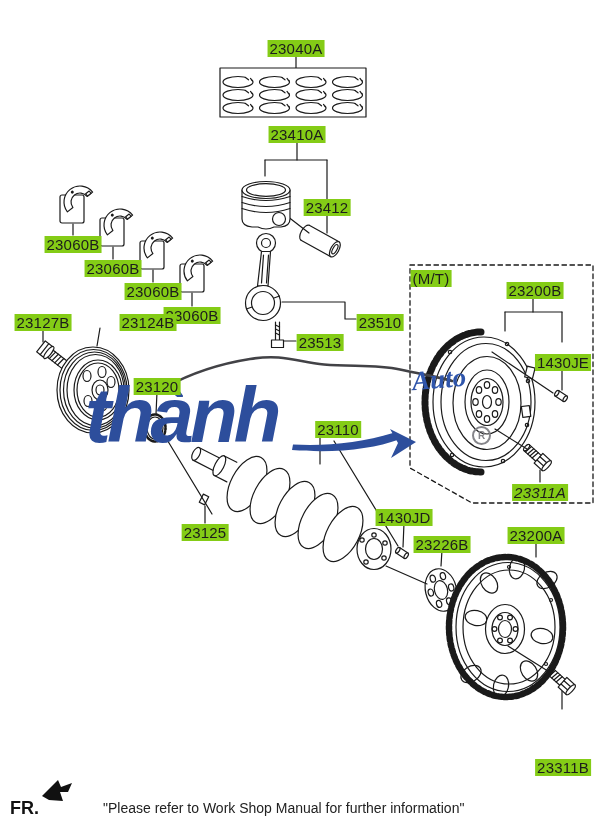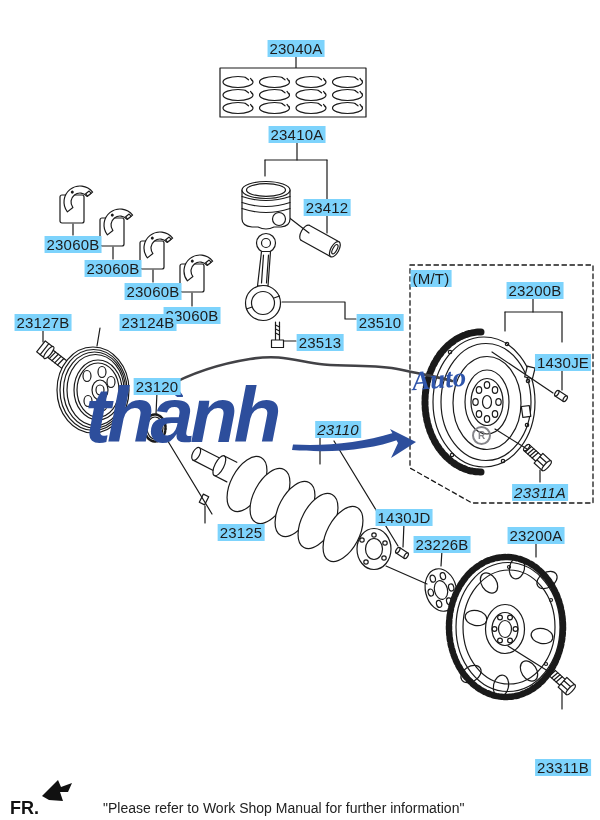--- a/index.html
+++ b/index.html
@@ -2,22 +2,22 @@
 <html><head>
 <meta charset="utf-8">
 <style>
   html,body{margin:0;padding:0;background:#fff;}
   #stage{position:relative;width:600px;height:820px;background:#ffffff;overflow:hidden;
          font-family:"Liberation Sans",sans-serif;}
   svg{position:absolute;left:0;top:0;}
   #lineart{z-index:1;}
   #wm-overlay{z-index:5;pointer-events:none;}
   .plabel{position:absolute;transform:translateX(-50%);font:15px "Liberation Sans",sans-serif;
-          color:#1c1c1c;background:#7dd3fc;padding:0 2px;white-space:nowrap;z-index:6;letter-spacing:.2px;}
-  .plabel.under{z-index:2;font-style:italic;}
+          color:#1c1c1c;background:#84cc16;padding:0 2px;white-space:nowrap;z-index:6;letter-spacing:.2px;}
+  .plabel.under{z-index:2;}
   .wmtxt{position:absolute;z-index:5;pointer-events:none;white-space:nowrap;}
   #wm-thanh{left:85px;top:376px;font:italic 800 78px "Liberation Sans",sans-serif;
             color:#2d4e9c;letter-spacing:-4px;line-height:1;}
   #wm-dung{left:294px;top:376px;font:italic 800 78px "Liberation Sans",sans-serif;
            color:#2e2e31;letter-spacing:-4px;line-height:1;}
   #wm-auto{left:412px;top:364px;font:italic 700 27px "Liberation Serif",serif;
            color:#2f55ab;transform:rotate(-5deg);}
   #wm-reg{left:472px;top:426px;width:15px;height:15px;border:2px solid #85858a;border-radius:50%;
           color:#85858a;font:bold 10px/15px "Liberation Sans",sans-serif;text-align:center;}
   #fr-label{position:absolute;left:10px;top:798px;font:bold 18px "Liberation Sans",sans-serif;color:#111;z-index:6;}
@@ -317,21 +317,21 @@
   <div class="plabel" style="left:73px;top:236px;">23060B</div>
   <div class="plabel" style="left:113px;top:260px;">23060B</div>
   <div class="plabel" style="left:153px;top:283px;">23060B</div>
   <div class="plabel" style="left:192px;top:307px;">23060B</div>
   <div class="plabel" style="left:43px;top:314px;">23127B</div>
   <div class="plabel" style="left:100px;top:314px;margin-left:48px;">23124B</div>
   <div class="plabel" style="left:157px;top:378px;">23120</div>
   <div class="plabel under" style="left:338px;top:421px;">23110</div>
   <div class="plabel" style="left:380px;top:314px;">23510</div>
   <div class="plabel" style="left:320px;top:334px;">23513</div>
-  <div class="plabel" style="left:205px;top:524px;margin-left:36px;">23125</div>
+  <div class="plabel" style="left:205px;top:524px;">23125</div>
   <div class="plabel" style="left:404px;top:509px;">1430JD</div>
   <div class="plabel" style="left:442px;top:536px;">23226B</div>
   <div class="plabel" style="left:431px;top:270px;">(M/T)</div>
   <div class="plabel" style="left:535px;top:282px;">23200B</div>
   <div class="plabel" style="left:563px;top:354px;">1430JE</div>
   <div class="plabel" style="left:540px;top:484px;font-style:italic;">23311A</div>
   <div class="plabel" style="left:536px;top:527px;">23200A</div>
   <div class="plabel" style="left:563px;top:711px;margin-top:48px;">23311B</div>
 
   <div id="fr-label">FR.</div>

